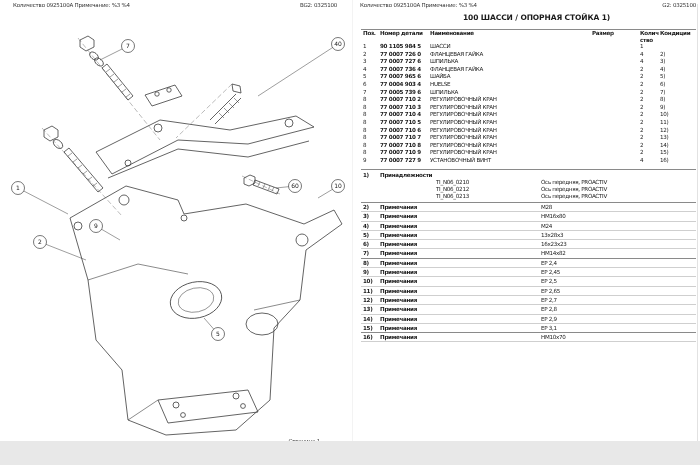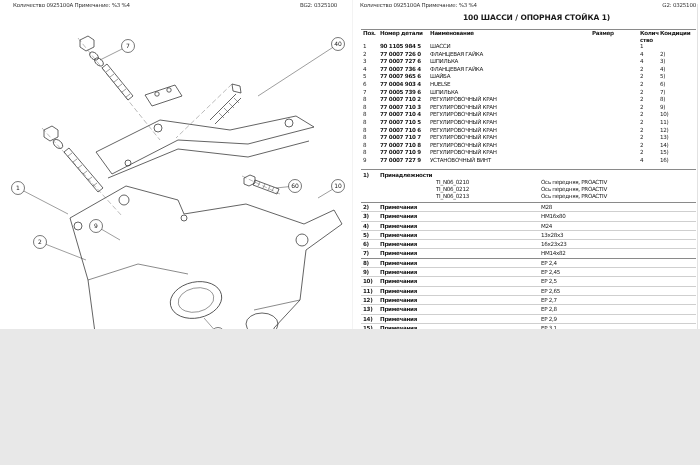--- a/index.html
+++ b/index.html
@@ -1,17 +1,17 @@
 <!DOCTYPE html>
 <html><head>
 <meta charset="utf-8">
 <style>
   html,body{margin:0;padding:0;background:#e8e8e8;}
   .sheet{
-    position:relative;width:700px;height:329px;background:#ffffff;
+    position:relative;width:700px;height:441px;background:#ffffff;
     font-family:"DejaVu Sans",sans-serif;color:#1a1a1a;overflow:hidden;
   }
   .txt{position:absolute;white-space:nowrap;}
   .hdr{font-size:5.5px;color:#333;letter-spacing:-0.2px;}
   .footer{font-size:5.5px;color:#444;letter-spacing:-0.2px;}
   .page-right-edge{position:absolute;left:697px;top:4px;height:456px;width:1px;background:#e2e2e2;}
   .page-split{position:absolute;left:352px;top:0;height:465px;width:1px;background:#f3f3f3;}
 
   
   .rp-title{left:463px;top:13px;font-size:7.5px;font-weight:bold;letter-spacing:-0.1px;}

